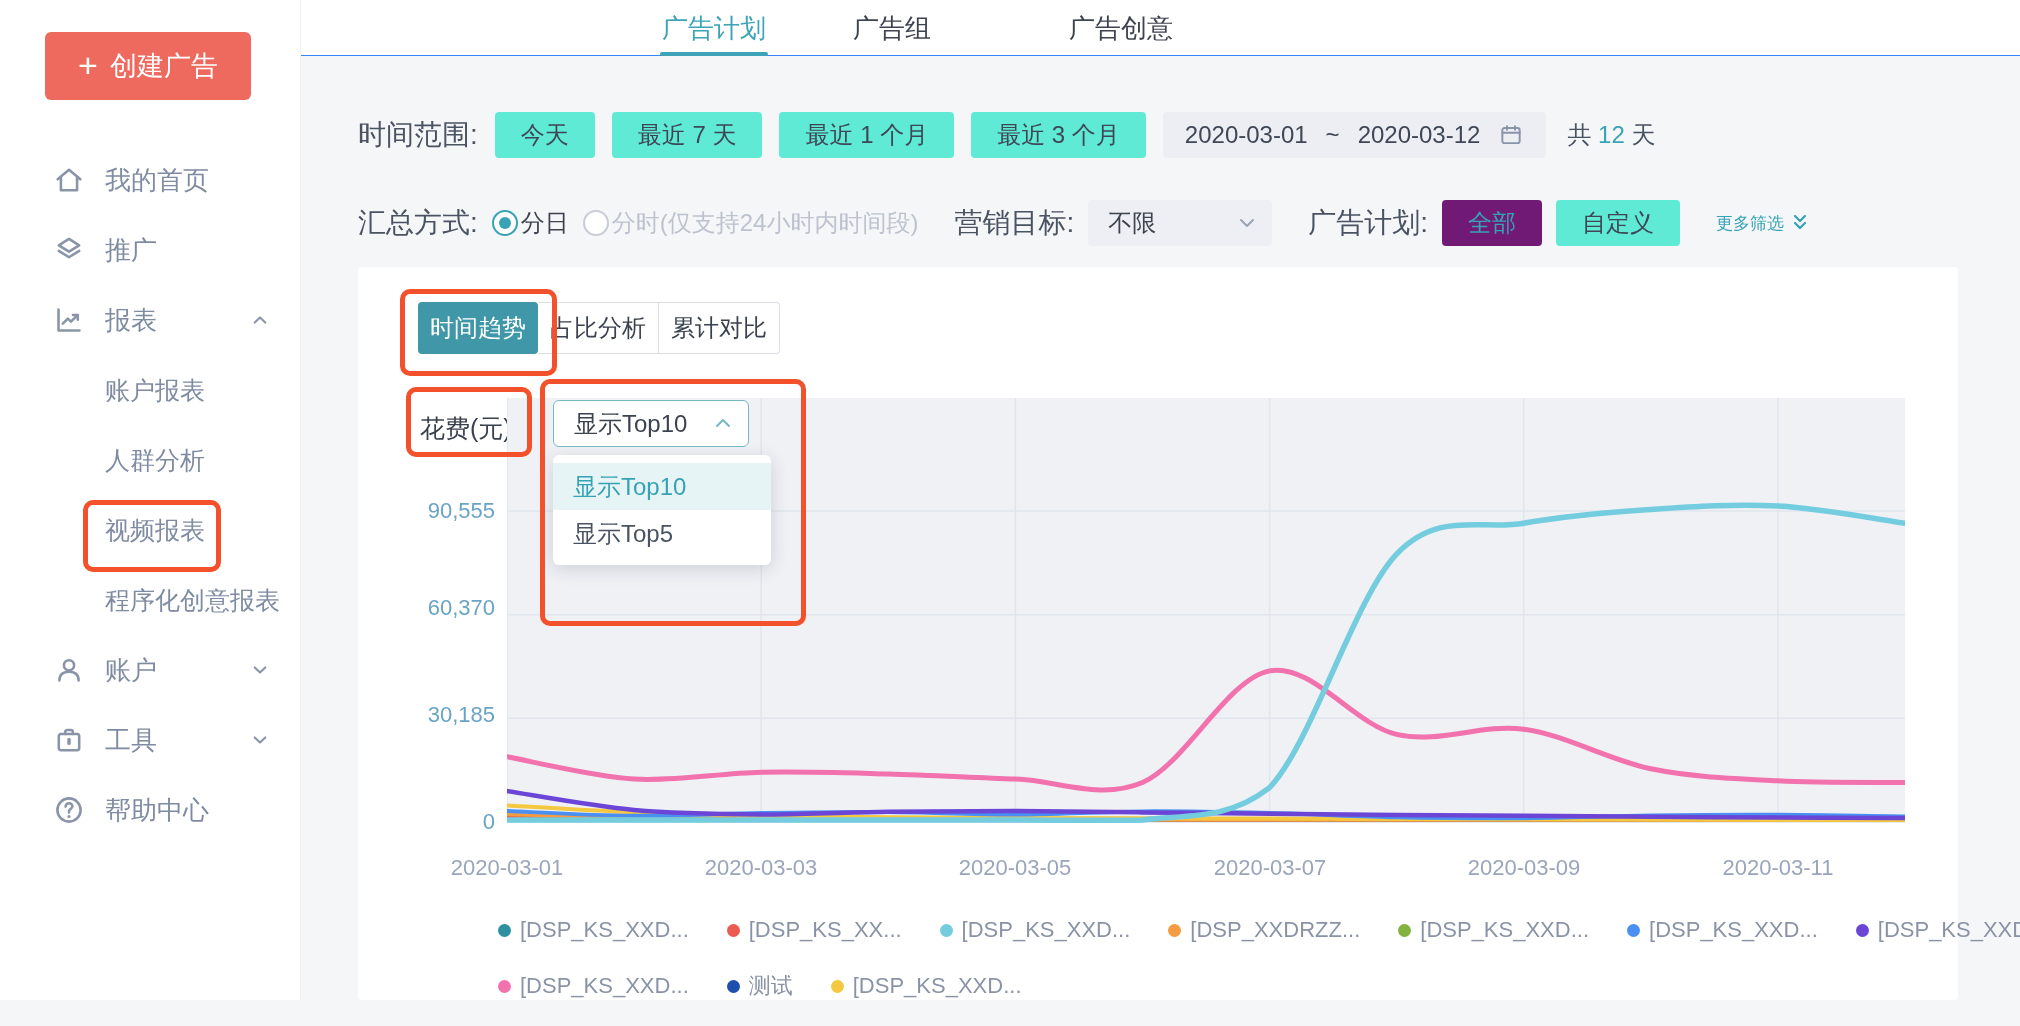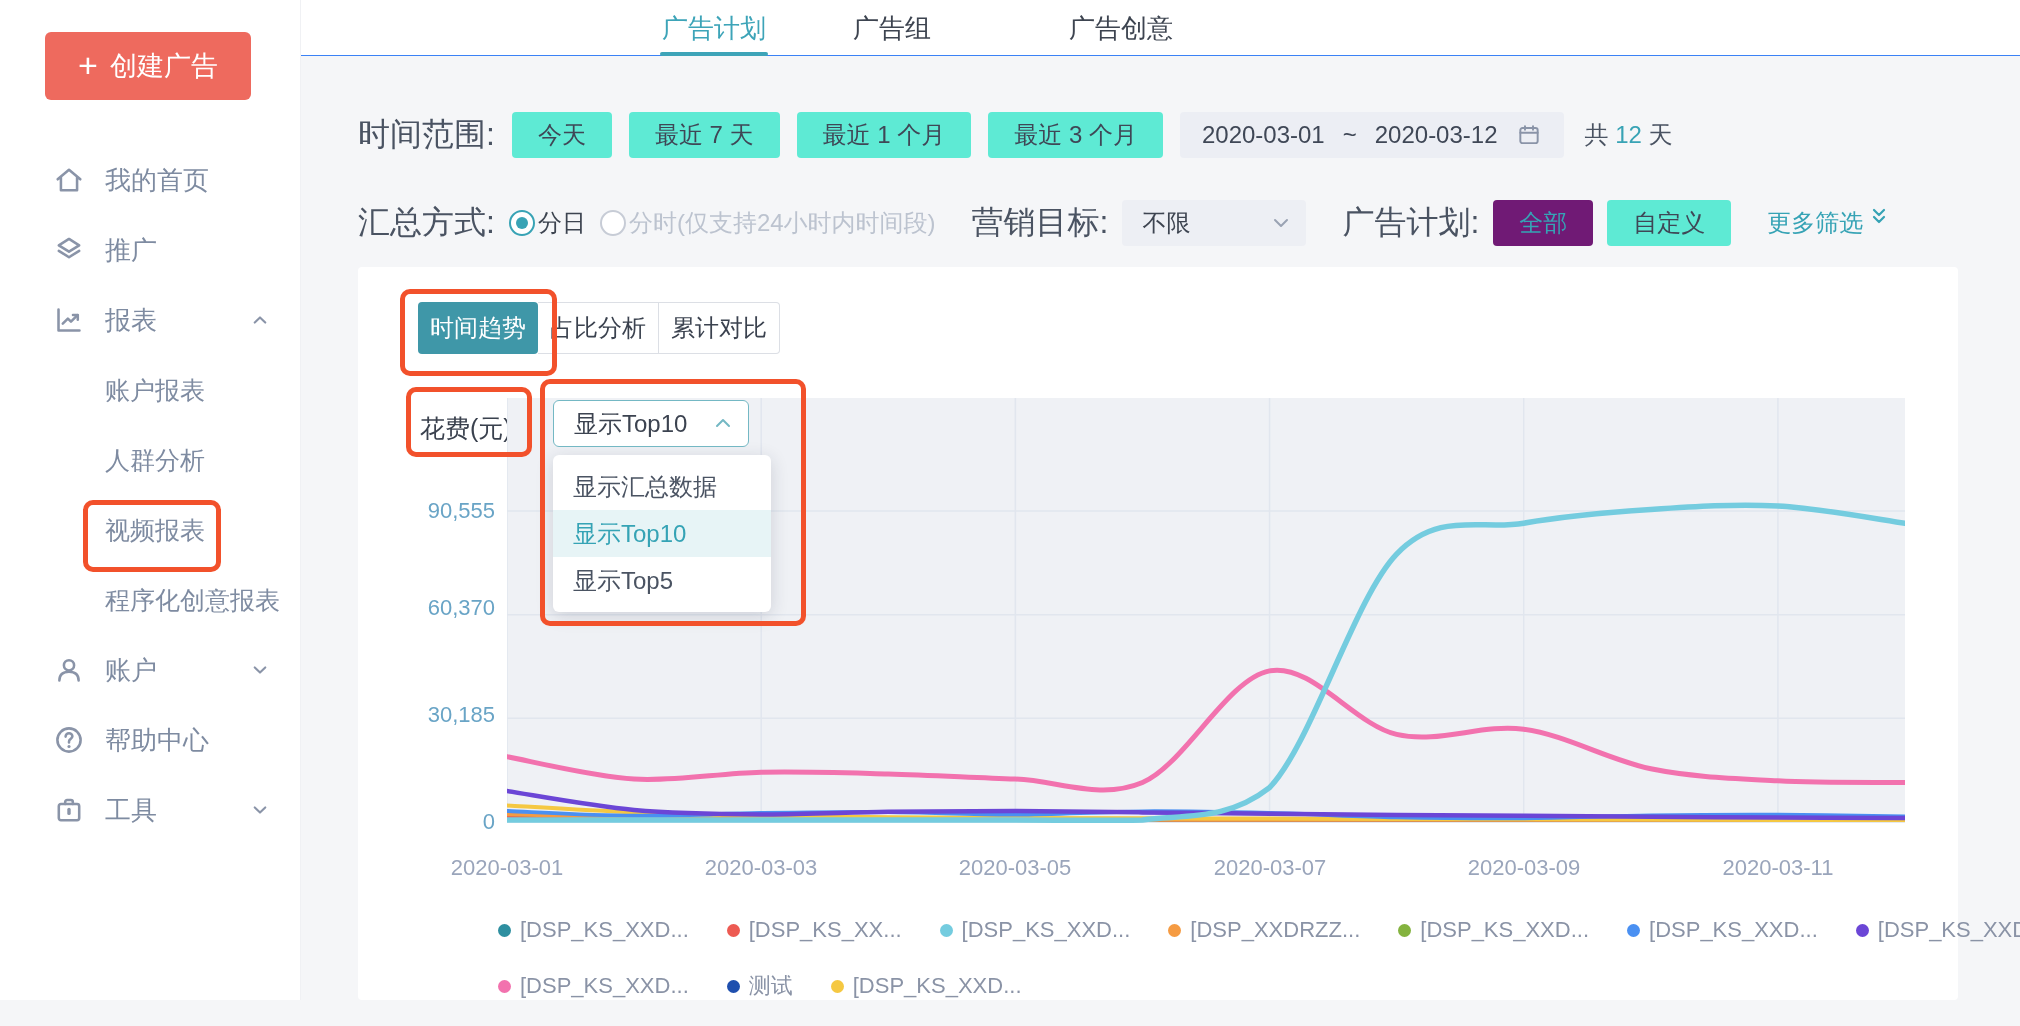--- a/index.html
+++ b/index.html
@@ -24,35 +24,35 @@
   .topbar{position:absolute;left:301px;top:0;width:1719px;height:56px;background:#fff;border-bottom:1px solid #3b82f6;box-sizing:border-box;}
   .tab{position:absolute;top:0;height:56px;display:flex;align-items:center;font-size:26px;color:#3d4450;cursor:pointer;}
   .tab.active{color:#3da4b8;}
   .tab.active::after{content:"";position:absolute;left:-2px;right:-2px;bottom:0;height:4px;background:#3da4b8;border-radius:2px;}
   .tab1{left:361px;} .tab2{left:552px;} .tab3{left:768px;}
 
   
   .frow{position:absolute;display:flex;align-items:center;height:46px;}
   .frow1{left:358px;top:112px;gap:17px;}
   .frow2{left:358px;top:200px;gap:14px;}
-  .flabel{font-size:32px;color:#4a5362;white-space:nowrap;}
+  .flabel{font-size:28px;color:#4a5362;white-space:nowrap;}
   .fbtn{height:46px;background:#5eead4;border:none;border-radius:4px;font-size:24px;color:#3f4756;padding:0 26px;display:flex;align-items:center;cursor:pointer;white-space:nowrap;font-family:inherit;}
   .datebox{height:46px;background:#eceef4;border-radius:4px;display:flex;align-items:center;gap:18px;padding:0 22px;font-size:24px;color:#3f4756;cursor:pointer;white-space:nowrap;}
   .days{font-size:24px;color:#4a5362;margin-left:4px;white-space:nowrap;}
   .days .num{color:#38a3b5;}
   .radio-wrap{display:flex;align-items:center;gap:3px;cursor:pointer;}
   .radio{width:26px;height:26px;border-radius:50%;border:2px solid #c7ccd6;background:#fff;box-sizing:border-box;position:relative;flex:0 0 auto;}
   .radio.on{border-color:#38a3b5;}
   .radio.on::after{content:"";position:absolute;left:50%;top:50%;transform:translate(-50%,-50%);width:12px;height:12px;border-radius:50%;background:#38a3b5;}
   .rlabel{font-size:24px;color:#3d4450;white-space:nowrap;}
   .rlabel.off{color:#bcc3cf;}
   .selectbox{width:184px;height:46px;background:#edeff4;border-radius:4px;display:flex;align-items:center;justify-content:space-between;padding:0 14px 0 20px;font-size:24px;color:#3d4450;box-sizing:border-box;cursor:pointer;}
   .btn-teal{background:#701a75;color:#36a3b5;}
   .gap8{width:8px;flex:0 0 auto;}
-  .morelink{display:flex;align-items:flex-start;gap:7px;color:#36a3b5;font-size:24px;cursor:pointer;white-space:nowrap;}
+  .morelink{display:flex;align-items:center;gap:7px;color:#36a3b5;font-size:17px;cursor:pointer;white-space:nowrap;}
 
   
   .card{position:absolute;left:358px;top:267px;width:1600px;height:733px;background:#fff;border-radius:4px;}
   .vtabs{position:absolute;left:60px;top:35px;height:52px;display:flex;}
   .vtab{height:52px;box-sizing:border-box;display:flex;align-items:center;justify-content:center;font-size:24px;padding:0 12px;min-width:121px;background:#fff;border:1px solid #dcdfe5;color:#3b424f;cursor:pointer;}
   .vtab.active{background:#3f97a8;color:#fff;border:none;border-radius:4px;min-width:116px;}
   .vtab.mid{border-left:none;}
   .vtab.last{border-left:none;border-radius:0 4px 4px 0;}
   .metric{position:absolute;left:62px;top:145px;display:flex;align-items:center;gap:10px;font-size:25px;color:#3a414e;cursor:pointer;}
   .topsel{position:absolute;left:195px;top:133px;width:196px;height:47px;border:1px solid #74b8c4;border-radius:6px;background:#fff;display:flex;align-items:center;justify-content:space-between;padding:0 14px 0 20px;font-size:24px;color:#3c4350;box-sizing:border-box;z-index:20;cursor:pointer;}
@@ -139,41 +139,41 @@
         <span class="nav-label">账户</span>
         <span class="nav-chev">
           <svg viewBox="0 0 24 24" width="28" height="28">
               <path class="icon-stroke" d="M7.5 9.8 L12 14.2 L16.5 9.8"></path>
             </svg>
         </span>
       </div>
       <div class="nav-item">
         <span class="nav-ic">
           <svg viewBox="0 0 24 24" width="34" height="34">
-              <circle class="icon-stroke" cx="12" cy="12" r="8.2"></circle>
-              <path class="icon-stroke" d="M9.6 9.6 C9.6 8.2 10.7 7.2 12 7.2 C13.4 7.2 14.4 8.2 14.4 9.4 C14.4 10.5 13.6 11 12.8 11.6 C12.2 12 12 12.4 12 13.2 V13.8"></path>
-              <circle cx="12" cy="16.6" r="1.1" fill="#8a94a8"></circle>
-            </svg>
-        </span>
-        <span class="nav-label">帮助中心</span>
-      </div>
-      <div class="nav-item">
-        <span class="nav-ic">
-          <svg viewBox="0 0 24 24" width="34" height="34">
               <rect class="icon-stroke" x="4.8" y="7.8" width="14.4" height="11.4" rx="1.5"></rect>
               <path class="icon-stroke" d="M9.3 7.8 V6.4 C9.3 5.6 9.9 5 10.7 5 H13.3 C14.1 5 14.7 5.6 14.7 6.4 V7.8"></path>
               <path class="icon-stroke" style="stroke-width:2.4" d="M12 11.6 V14.4"></path>
             </svg>
         </span>
         <span class="nav-label">工具</span>
         <span class="nav-chev">
           <svg viewBox="0 0 24 24" width="28" height="28">
               <path class="icon-stroke" d="M7.5 9.8 L12 14.2 L16.5 9.8"></path>
             </svg>
         </span>
+      </div>
+      <div class="nav-item">
+        <span class="nav-ic">
+          <svg viewBox="0 0 24 24" width="34" height="34">
+              <circle class="icon-stroke" cx="12" cy="12" r="8.2"></circle>
+              <path class="icon-stroke" d="M9.6 9.6 C9.6 8.2 10.7 7.2 12 7.2 C13.4 7.2 14.4 8.2 14.4 9.4 C14.4 10.5 13.6 11 12.8 11.6 C12.2 12 12 12.4 12 13.2 V13.8"></path>
+              <circle cx="12" cy="16.6" r="1.1" fill="#8a94a8"></circle>
+            </svg>
+        </span>
+        <span class="nav-label">帮助中心</span>
       </div>
     </nav>
   </aside>
 
   <header class="topbar">
     <div class="tab tab1 active">广告计划</div>
     <div class="tab tab2">广告组</div>
     <div class="tab tab3">广告创意</div>
   </header>
 
@@ -251,21 +251,20 @@
 
     <div class="topsel">
       <span>显示Top10</span>
       <span style="display:flex;">
         <svg viewBox="0 0 22 22" width="22" height="22">
             <path d="M5 13 L11 7 L17 13" fill="none" stroke="#74b8c4" stroke-width="2" stroke-linecap="round" stroke-linejoin="round"></path>
           </svg>
       </span>
     </div>
     <div class="menu">
-      <div class="menu-item">显示汇总数据</div>
       <div class="menu-item selected">显示Top10</div>
       <div class="menu-item">显示Top5</div>
     </div>
 
     <div class="ylab" style="top:231px;">90,555</div>
     <div class="ylab" style="top:328px;">60,370</div>
     <div class="ylab" style="top:435px;">30,185</div>
     <div class="ylab" style="top:542px;">0</div>
 
     <svg id="plot-svg" class="plot" viewBox="0 0 1398 427">

